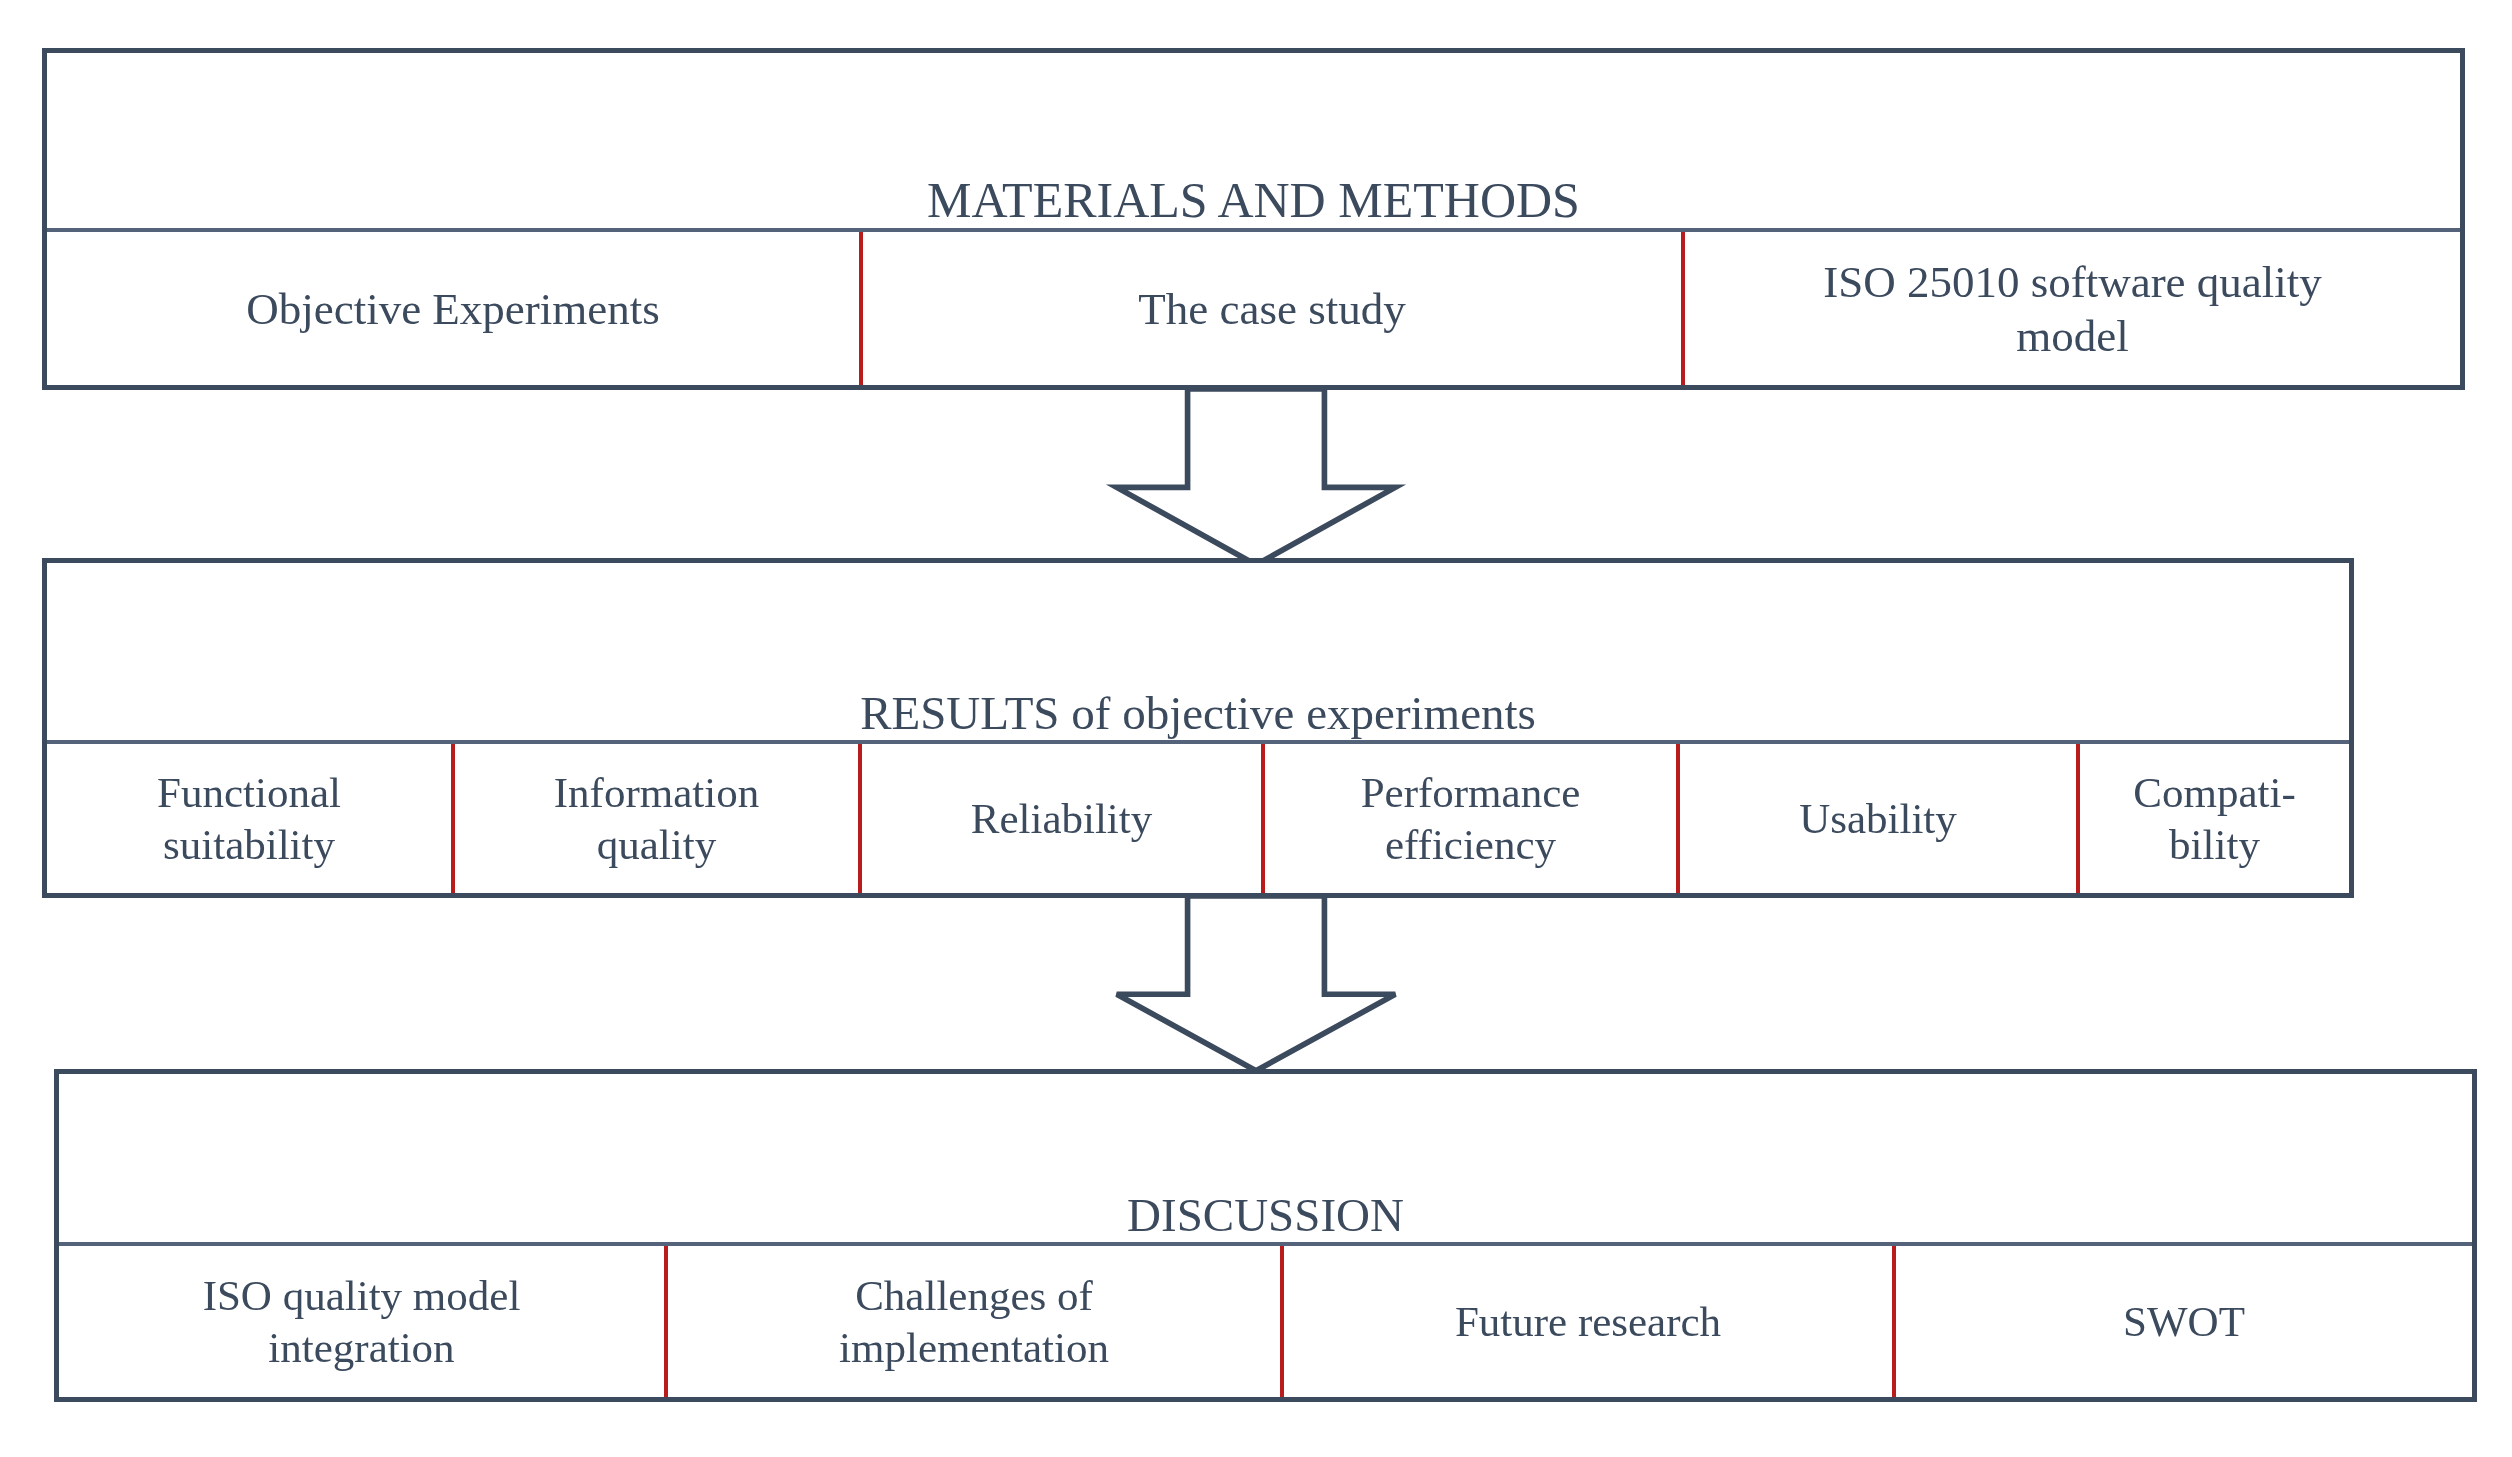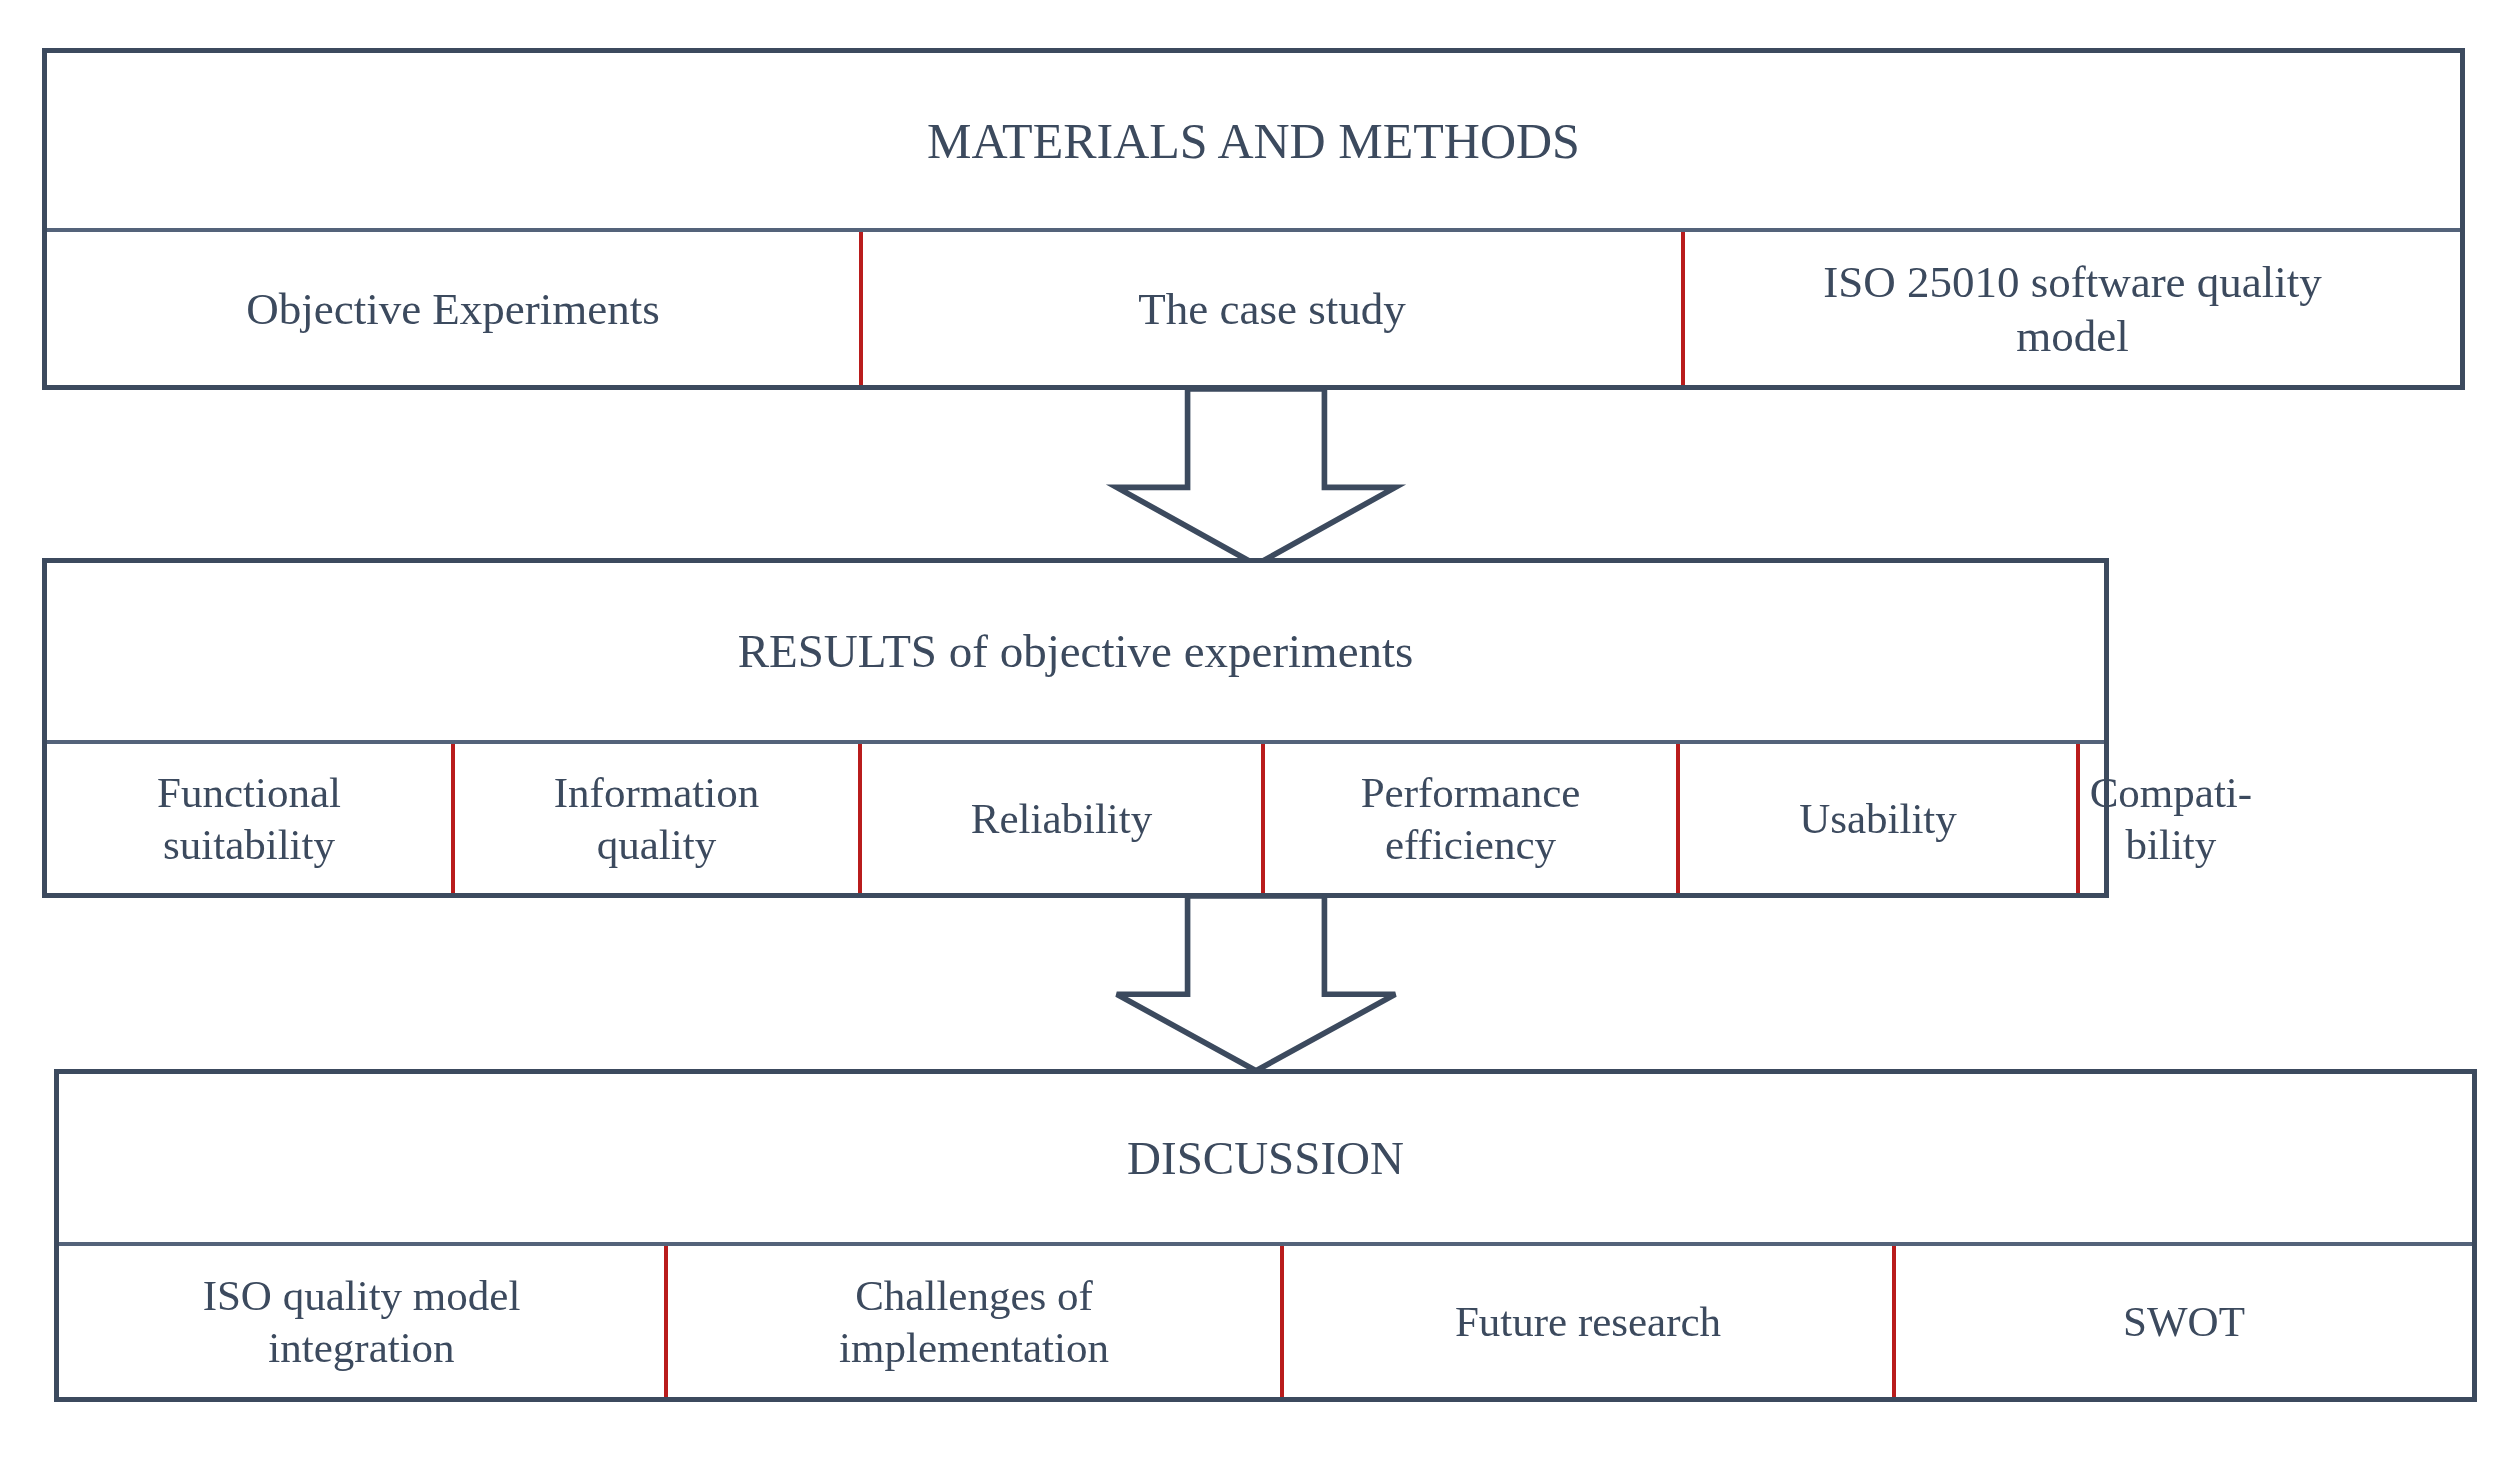--- a/index.html
+++ b/index.html
@@ -33,21 +33,21 @@
     display: flex;
     flex-direction: column;
   }
 
   .block-title {
     flex: 0 0 auto;
     box-sizing: border-box;
     display: flex;
     flex-direction: column;
     align-items: center;
-    justify-content: center;
+    justify-content: flex-end;
     text-align: center;
     border-bottom: 4px solid #54637a;
     color: #3c4a5e;
   }
 
   .block-title .tline {
     display: block;
     line-height: 1.12;
   }
 
@@ -80,21 +80,21 @@
   #block-materials .block-title {
     height: 179px;
     font-size: 50px;
   }
   #block-materials .cell { font-size: 45px; }
 
   
   #block-results {
     left: 42px;
     top: 558px;
-    width: 2067px;
+    width: 2312px;
     height: 340px;
   }
   #block-results .block-title {
     height: 181px;
     font-size: 47px;
   }
   #block-results .block-title .tline + .tline { margin-top: 35px; }
   #block-results .cell { font-size: 43px; }
 
   

